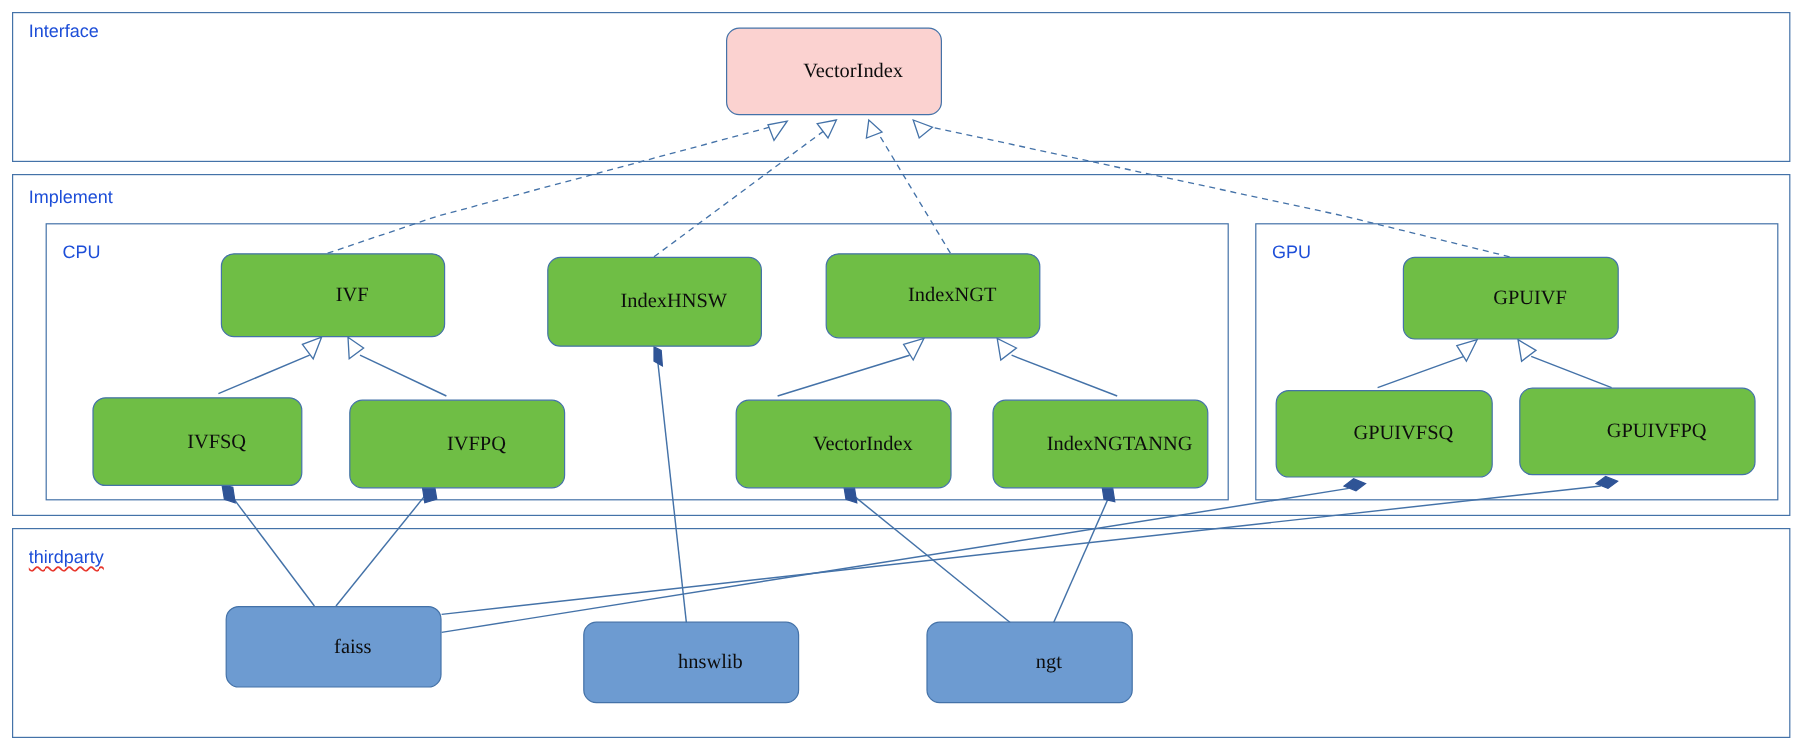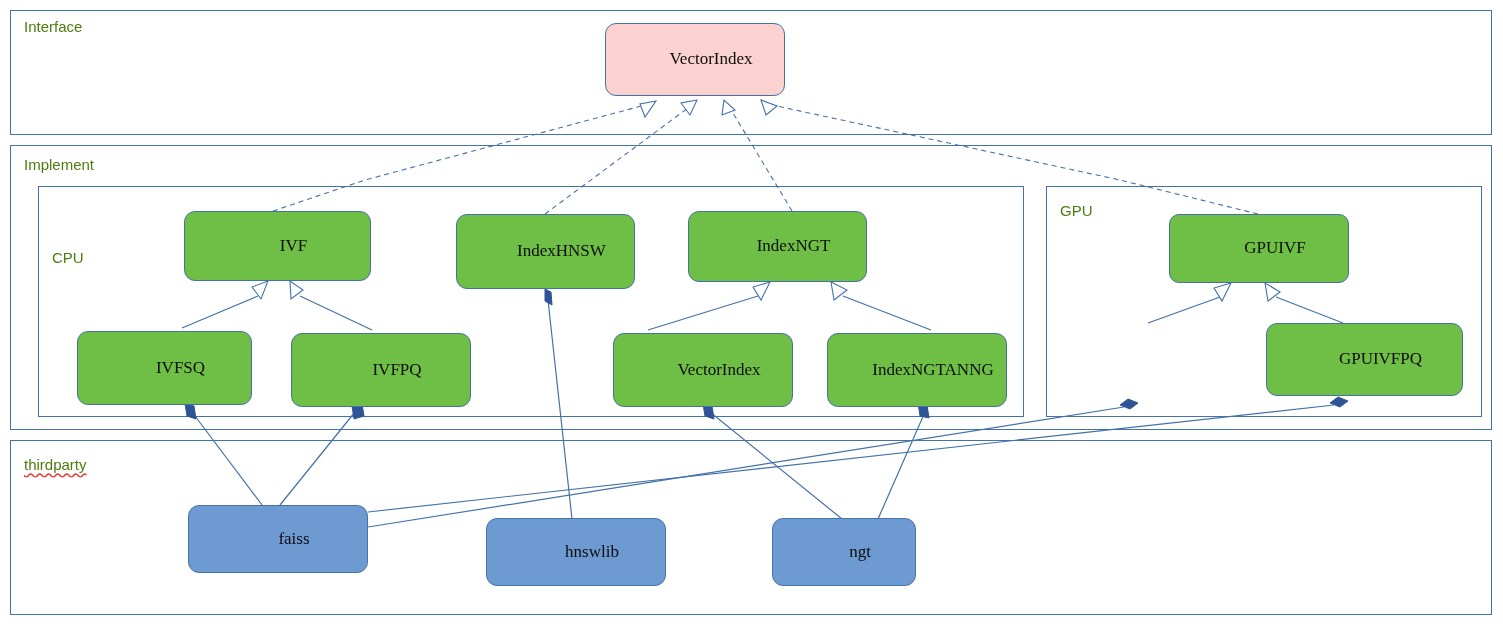--- a/index.html
+++ b/index.html
@@ -2,21 +2,21 @@
 <html><head>
 <meta charset="utf-8">
 <style>
   html,body{margin:0;padding:0;background:#ffffff;}
   body{width:1503px;height:628px;position:relative;overflow:hidden;
        font-family:"Liberation Sans",sans-serif;}
   #stage{position:absolute;left:0;top:0;width:1503px;height:628px;}
 
   .group{position:absolute;border:1px solid #4472a8;background:transparent;box-sizing:border-box;}
   .group-label{position:absolute;font-family:"Liberation Sans",sans-serif;
-               font-size:15px;color:#4d7c0f;white-space:nowrap;}
+               font-size:15px;color:#1d4ed8;white-space:nowrap;}
   .spell{ text-decoration: underline wavy #e8392f; text-decoration-skip-ink:none;
           text-underline-offset:2px; }
 
   .node{position:absolute;box-sizing:border-box;border:1px solid #4472a8;
         border-radius:11px;display:flex;align-items:center;justify-content:center;
         font-family:"Liberation Serif",serif;font-size:17px;color:#0d0d0d;
         text-align:center;line-height:1.1;padding-left:32px;}
   .n-pink{background:#fbd2d0;}
   .n-green{background:#6fbe45;}
   .n-blue{background:#6d9bd1;}
@@ -33,21 +33,21 @@
 
 <div id="stage">
 
   <div class="group" style="left:10px;top:10px;width:1482px;height:125px;"></div>
   <div class="group-label" style="left:24px;top:18px;">Interface</div>
 
   <div class="group" style="left:10px;top:145px;width:1482px;height:285px;"></div>
   <div class="group-label" style="left:24px;top:156px;">Implement</div>
 
   <div class="group" style="left:38px;top:186px;width:986px;height:231px;"></div>
-  <div class="group-label" style="left:52px;top:202px;margin-top:47px;">CPU</div>
+  <div class="group-label" style="left:52px;top:202px;">CPU</div>
 
   <div class="group" style="left:1046px;top:186px;width:436px;height:231px;"></div>
   <div class="group-label" style="left:1060px;top:202px;">GPU</div>
 
   <div class="group" style="left:10px;top:440px;width:1482px;height:175px;"></div>
   <div class="group-label spell" style="left:24px;top:456px;">thirdparty</div>
 
   <svg class="edges" viewBox="0 0 1503 628" xmlns="http://www.w3.org/2000/svg">
 
     <g>
@@ -133,22 +133,23 @@
   <div class="node n-green" style="left:77px;top:331px;width:175px;height:74px;">IVFSQ</div>
 
   <div class="node n-green" style="left:291px;top:333px;width:180px;height:74px;">IVFPQ</div>
 
   <div class="node n-green" style="left:613px;top:333px;width:180px;height:74px;">VectorIndex</div>
 
   <div class="node n-green" style="left:827px;top:333px;width:180px;height:74px;">IndexNGTANNG</div>
 
   <div class="node n-green" style="left:1169px;top:214px;width:180px;height:69px;border-radius:10px;">GPUIVF</div>
 
+  <div class="node n-green" style="left:1063px;top:325px;width:181px;height:73px;">GPUIVFSQ</div>
 
   <div class="node n-green" style="left:1266px;top:323px;width:197px;height:73px;">GPUIVFPQ</div>
 
   <div class="node n-blue" style="left:188px;top:505px;width:180px;height:68px;">faiss</div>
 
   <div class="node n-blue" style="left:486px;top:518px;width:180px;height:68px;">hnswlib</div>
 
-  <div class="node n-blue" style="left:772px;top:518px;width:144px;height:68px;">ngt</div>
+  <div class="node n-blue" style="left:772px;top:518px;width:172px;height:68px;">ngt</div>
 
 </div>
 
 </body></html>

